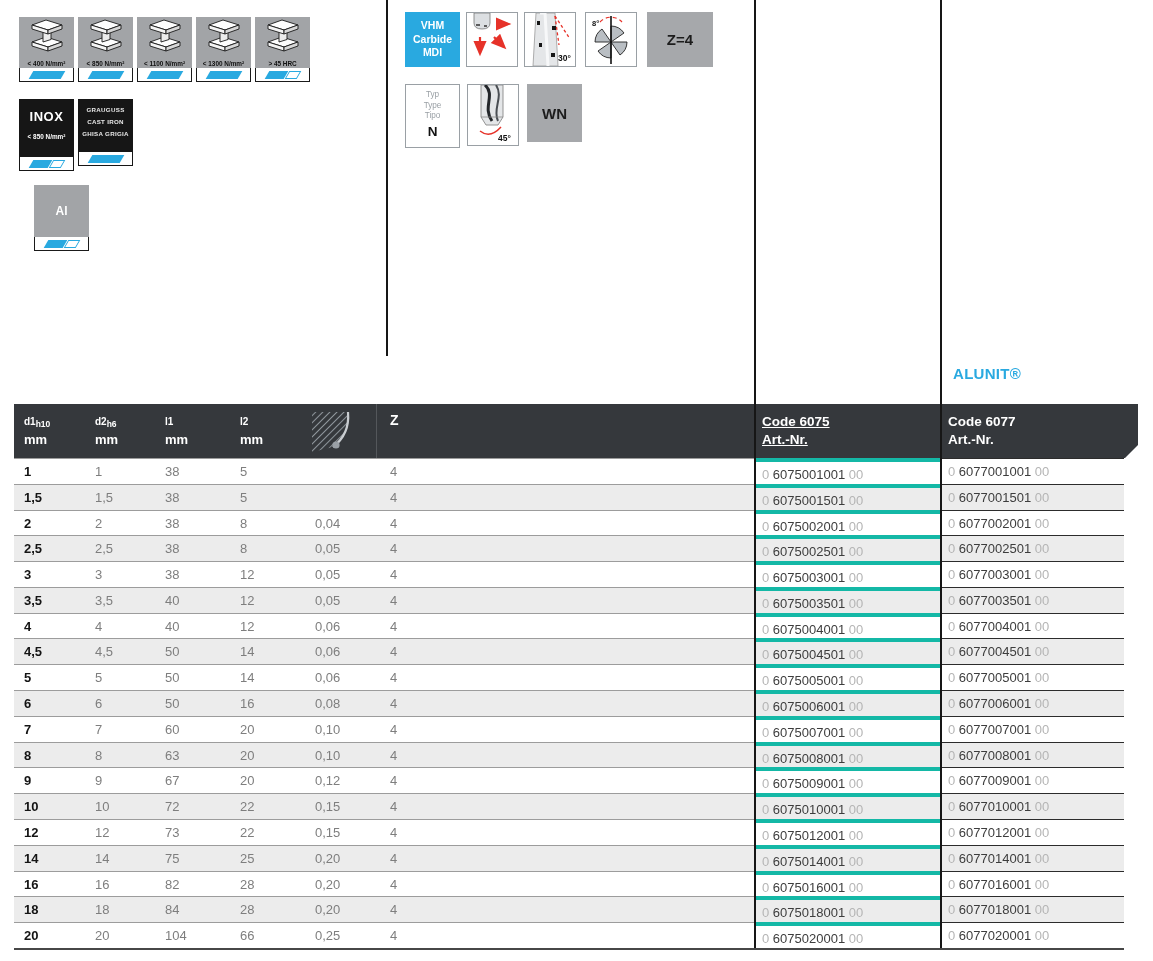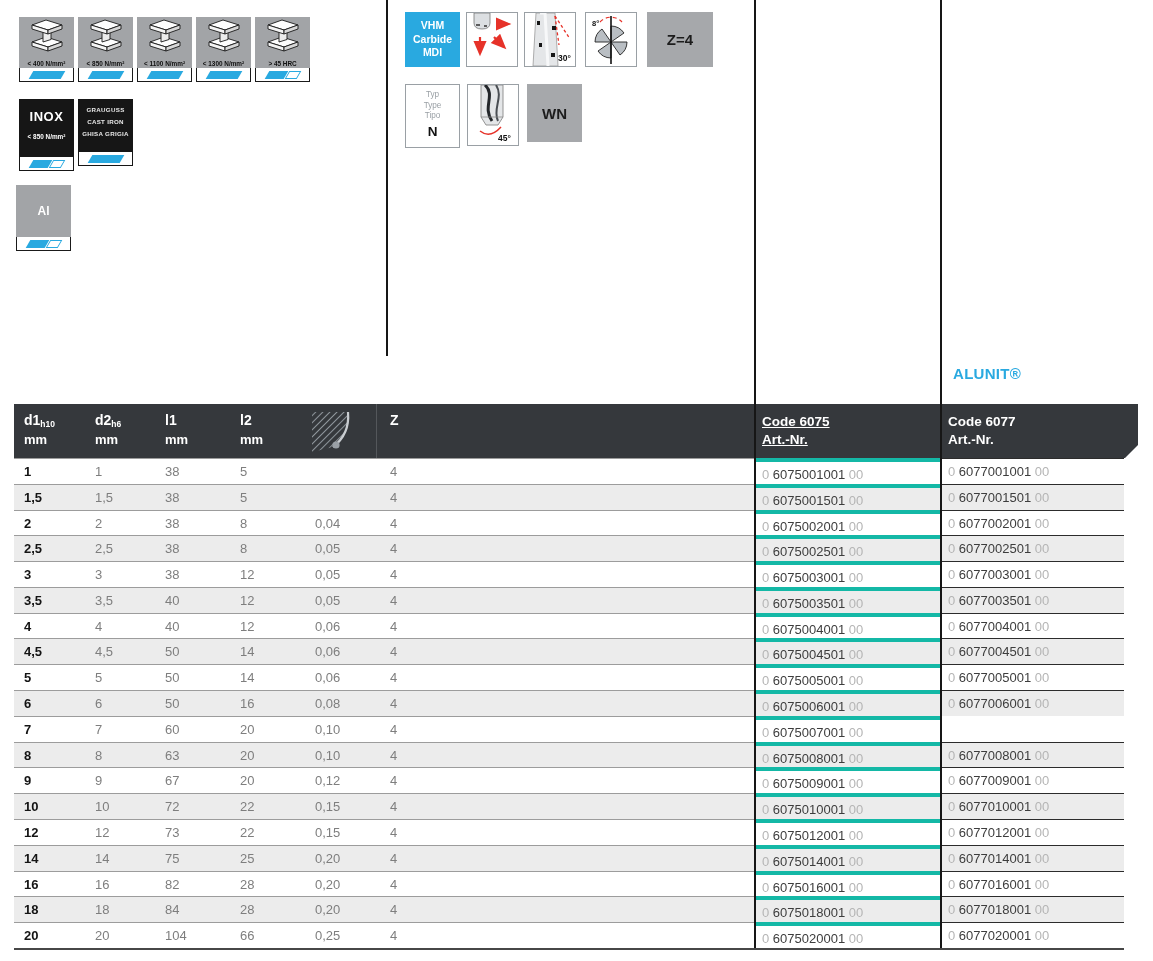--- a/index.html
+++ b/index.html
@@ -40,21 +40,21 @@
 
   .vline{position:absolute;width:1.5px;background:#161616;z-index:6;}
 
   
   .alunit{position:absolute;color:#29a9e0;font-weight:bold;font-size:15px;letter-spacing:.3px;z-index:3;}
 
   
   .thead{position:absolute;left:14px;top:404px;width:1124px;height:54px;background:#35383c;color:#fff;z-index:2;
          clip-path:polygon(0 0,1124px 0,1124px 41px,1111px 54px,0 54px);}
   .th{position:absolute;top:7px;font-weight:bold;}
-  .th .main{font-size:14px;}
+  .th .main{font-size:10px;}
   .th .sub{font-size:8.5px;vertical-align:-2px;}
   .th .unit{display:block;font-size:13px;margin-top:3px;}
   .th2{position:absolute;font-weight:bold;font-size:13.5px;line-height:18px;top:9px;}
   .hdiv{position:absolute;top:0;width:1px;height:54px;background:#54575b;}
 
   
   .tbody{position:absolute;left:14px;top:458px;width:1110px;z-index:1;}
   .trow{position:relative;height:25.79px;background:#fff;}
   .trow.alt{background:#ececec;}
   .seg{position:absolute;top:0;height:100%;box-sizing:border-box;}
@@ -202,21 +202,21 @@
     <div>CAST IRON</div>
     <div>GHISA GRIGIA</div>
   </div>
   <div class="mat-strip">
       <div class="coat full">
         <div class="l"></div>
       </div>
     </div>
 </div>
 
-<div class="abs" style="left:16px;top:185px;width:55px;">
+<div class="abs" style="left:34px;top:185px;width:55px;">
   <div style="height:52px;background:#a2a4a7;">
     <div class="al-title">Al</div>
   </div>
   <div class="mat-strip">
       <div class="coat">
         <div class="l"></div>
         <div class="r"></div>
       </div>
     </div>
 </div>
@@ -523,20 +523,23 @@
       <span class="cell b" style="left:10px">7</span>
       <span class="cell" style="left:81px">7</span>
       <span class="cell" style="left:151px">60</span>
       <span class="cell" style="left:226px">20</span>
       <span class="cell" style="left:301px">0,10</span>
       <span class="cell" style="left:376px">4</span>
     </div>
     <div class="seg seg-c1">
       <div class="code"><span class="affix">0</span> <span>6075007001</span> <span class="affix">00</span></div>
     </div>
+    <div class="seg seg-c2">
+      <div class="code"><span class="affix">0</span> <span>6077007001</span> <span class="affix">00</span></div>
+    </div>
   </div>
 
   <div class="trow alt">
     <div class="seg seg-left">
       <span class="cell b" style="left:10px">8</span>
       <span class="cell" style="left:81px">8</span>
       <span class="cell" style="left:151px">63</span>
       <span class="cell" style="left:226px">20</span>
       <span class="cell" style="left:301px">0,10</span>
       <span class="cell" style="left:376px">4</span>

